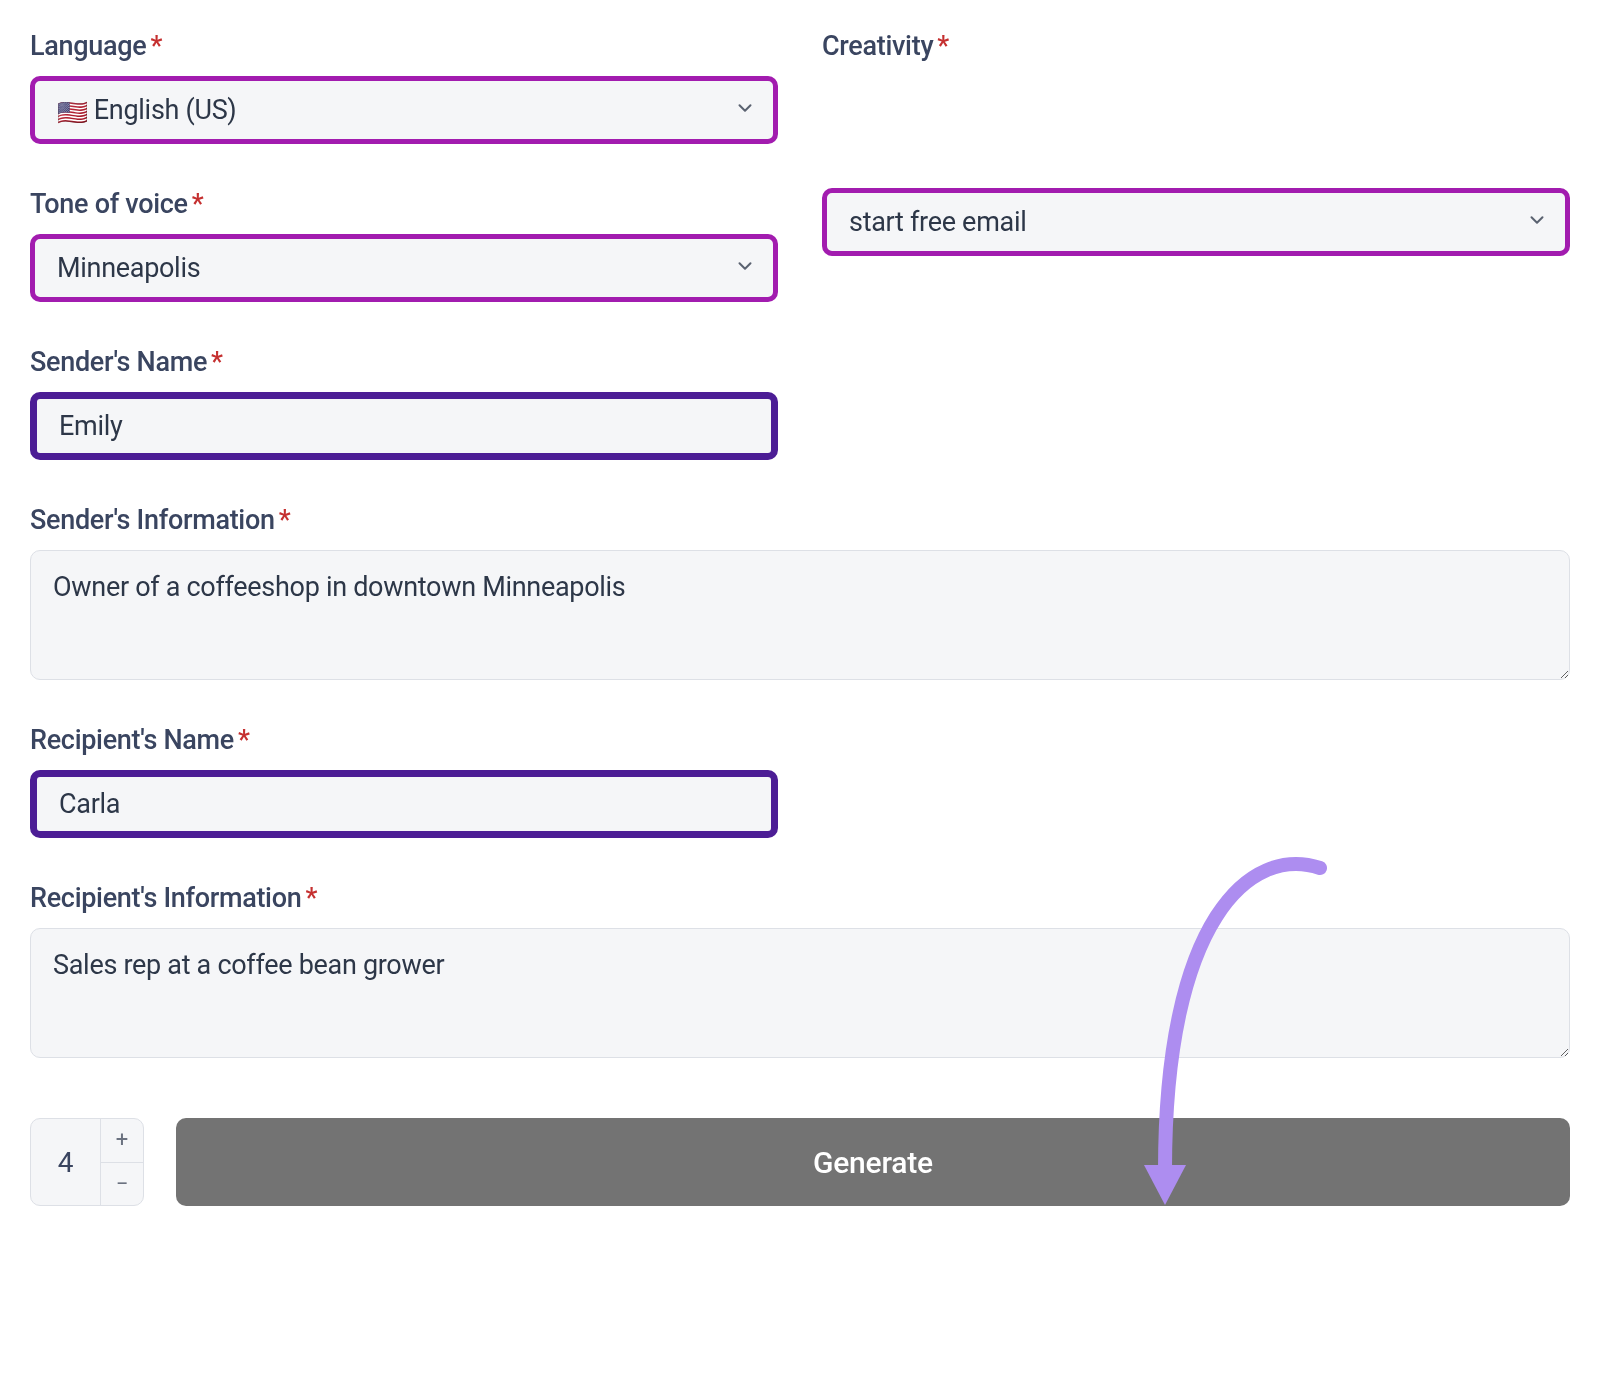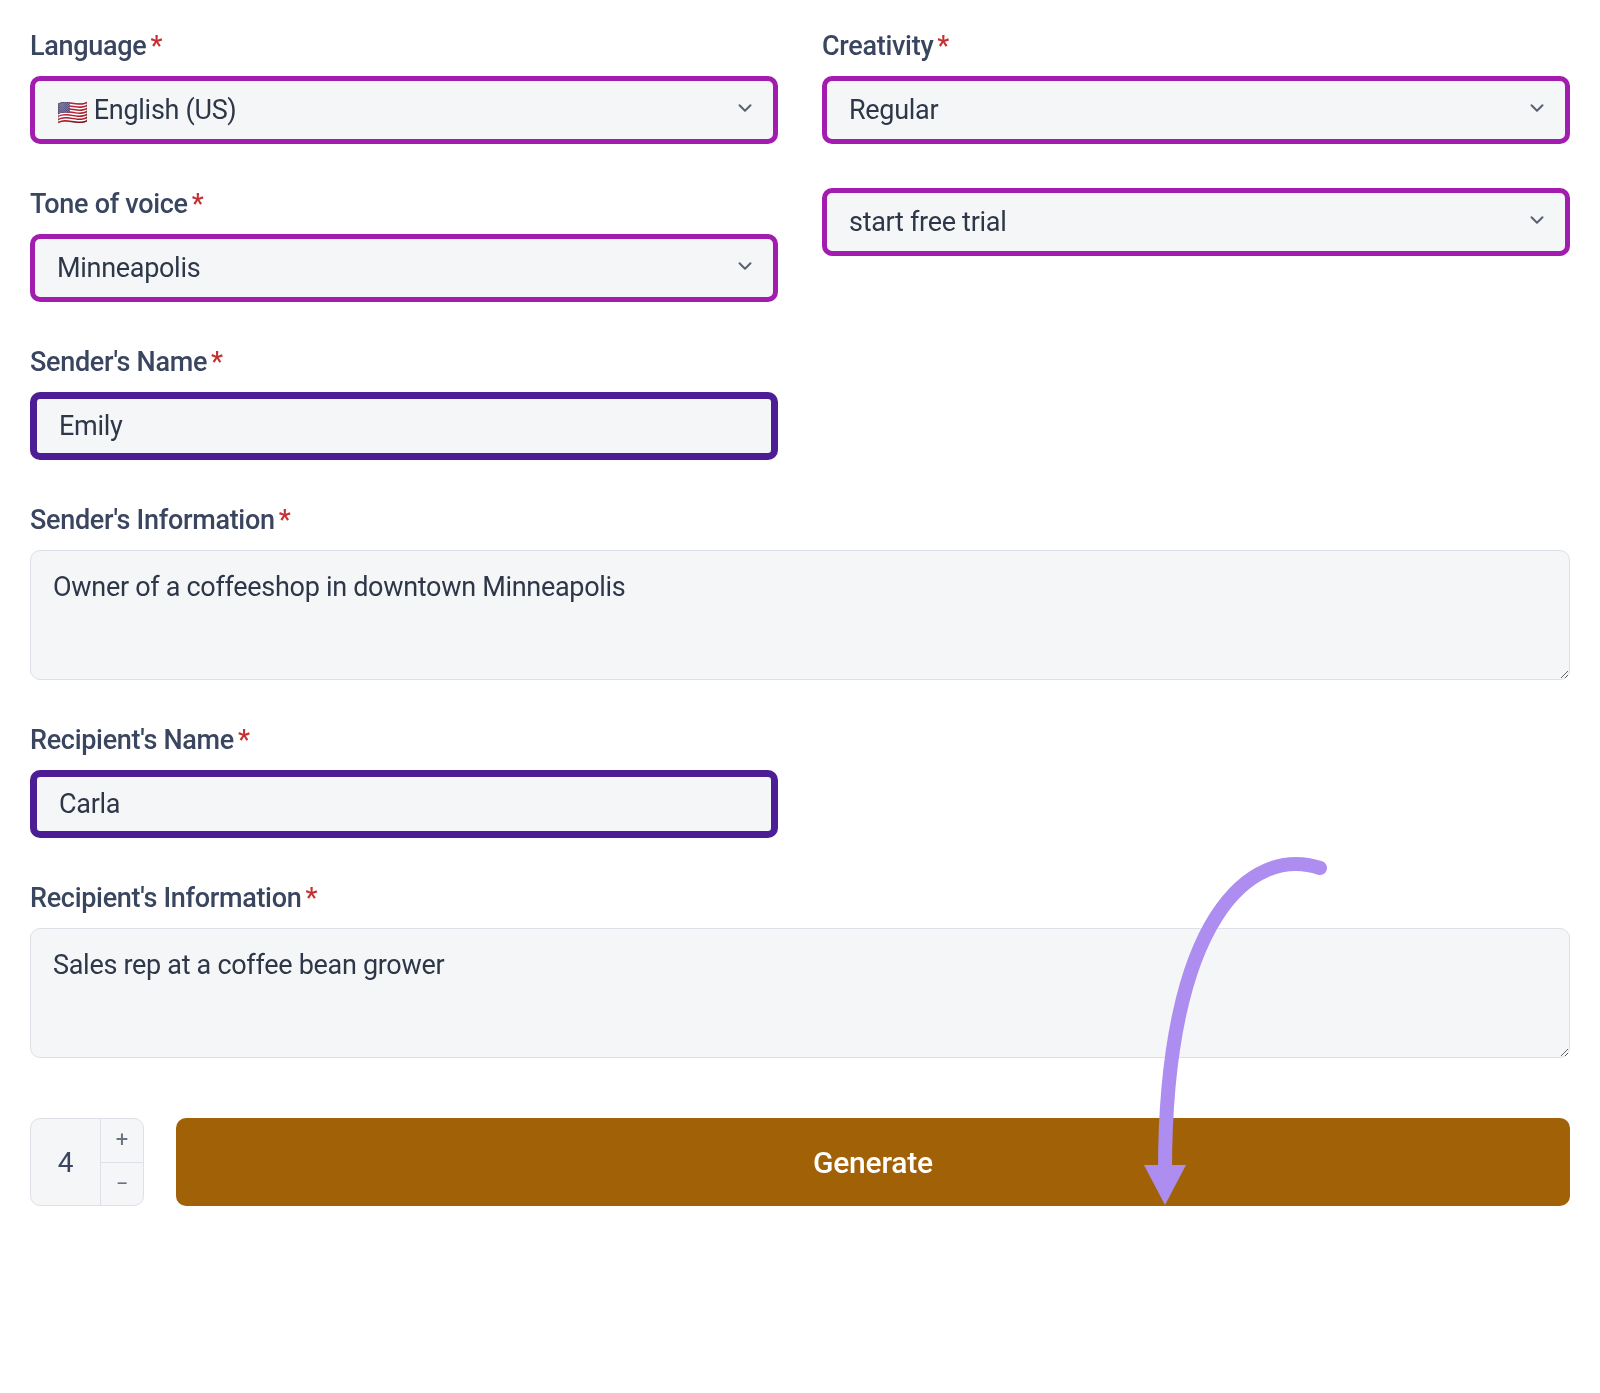--- a/index.html
+++ b/index.html
@@ -136,21 +136,21 @@
       color: #6b7280;
       font-size: 22px;
       line-height: 1;
       user-select: none;
     }
     .stepper-btn:first-child {
       border-bottom: 1px solid #dde0e6;
     }
     .generate-btn {
       flex: 1;
-      background: #a16207;
+      background: #737373;
       color: #ffffff;
       border: none;
       border-radius: 10px;
       font-size: 30px;
       font-weight: 500;
       cursor: pointer;
       letter-spacing: -0.2px;
       font-family: inherit;
     }
     .arrow-annotation {
@@ -184,52 +184,42 @@
               <polyline points="6 9 12 15 18 9"></polyline>
             </svg>
         </span>
       </div>
     </div>
 
     <div class="form-group">
       <div class="label">
         <span>Creativity</span><span class="required">*</span>
       </div>
+    </div>
+
+    <div class="form-group">
+      <div class="label">
+        <span>Tone of voice</span><span class="required">*</span>
+      </div>
       <div class="select-wrap">
         <div class="select">
-          <span>Regular</span>
+          <span>Minneapolis</span>
         </div>
         <span class="chevron">
           <svg viewBox="0 0 24 24" fill="none" stroke="#5a6270" stroke-width="2.2" stroke-linecap="round" stroke-linejoin="round">
               <polyline points="6 9 12 15 18 9"></polyline>
             </svg>
         </span>
       </div>
     </div>
 
     <div class="form-group">
-      <div class="label">
-        <span>Tone of voice</span><span class="required">*</span>
-      </div>
       <div class="select-wrap">
         <div class="select">
-          <span>Minneapolis</span>
-        </div>
-        <span class="chevron">
-          <svg viewBox="0 0 24 24" fill="none" stroke="#5a6270" stroke-width="2.2" stroke-linecap="round" stroke-linejoin="round">
-              <polyline points="6 9 12 15 18 9"></polyline>
-            </svg>
-        </span>
-      </div>
-    </div>
-
-    <div class="form-group">
-      <div class="select-wrap">
-        <div class="select">
-          <span>start free trial</span>
+          <span>start free email</span>
         </div>
         <span class="chevron">
           <svg viewBox="0 0 24 24" fill="none" stroke="#5a6270" stroke-width="2.2" stroke-linecap="round" stroke-linejoin="round">
               <polyline points="6 9 12 15 18 9"></polyline>
             </svg>
         </span>
       </div>
     </div>
 
     <div class="form-group">

